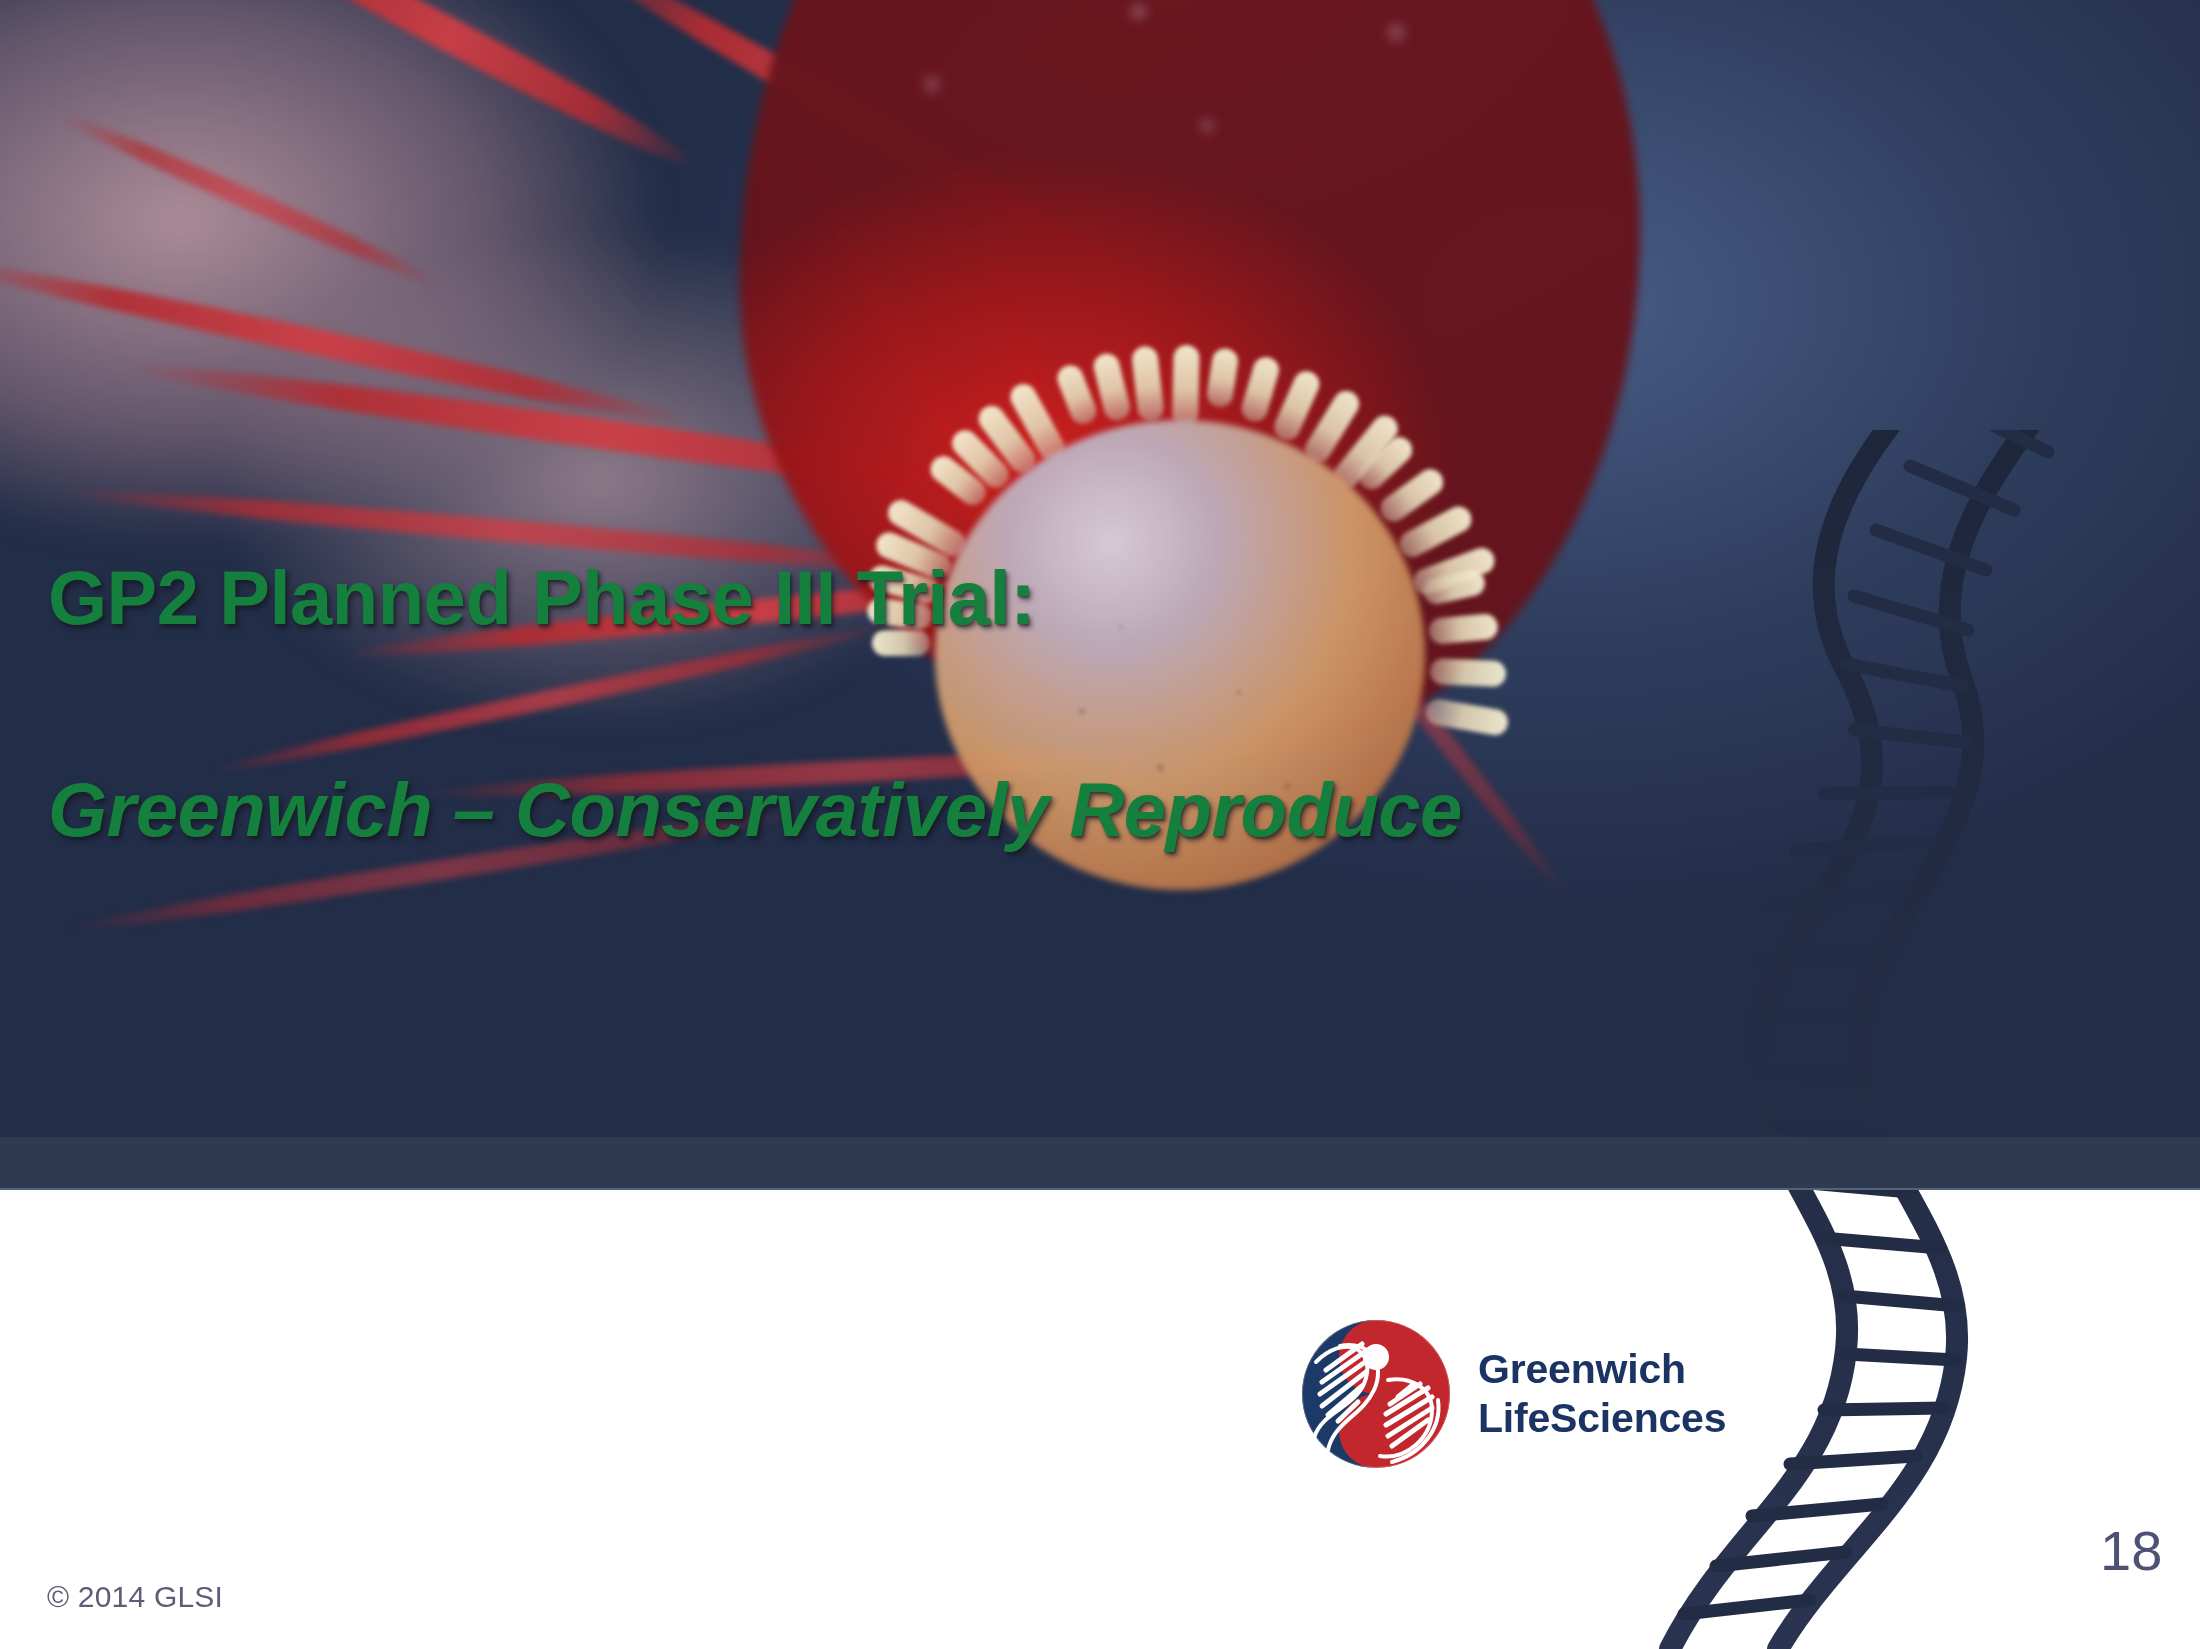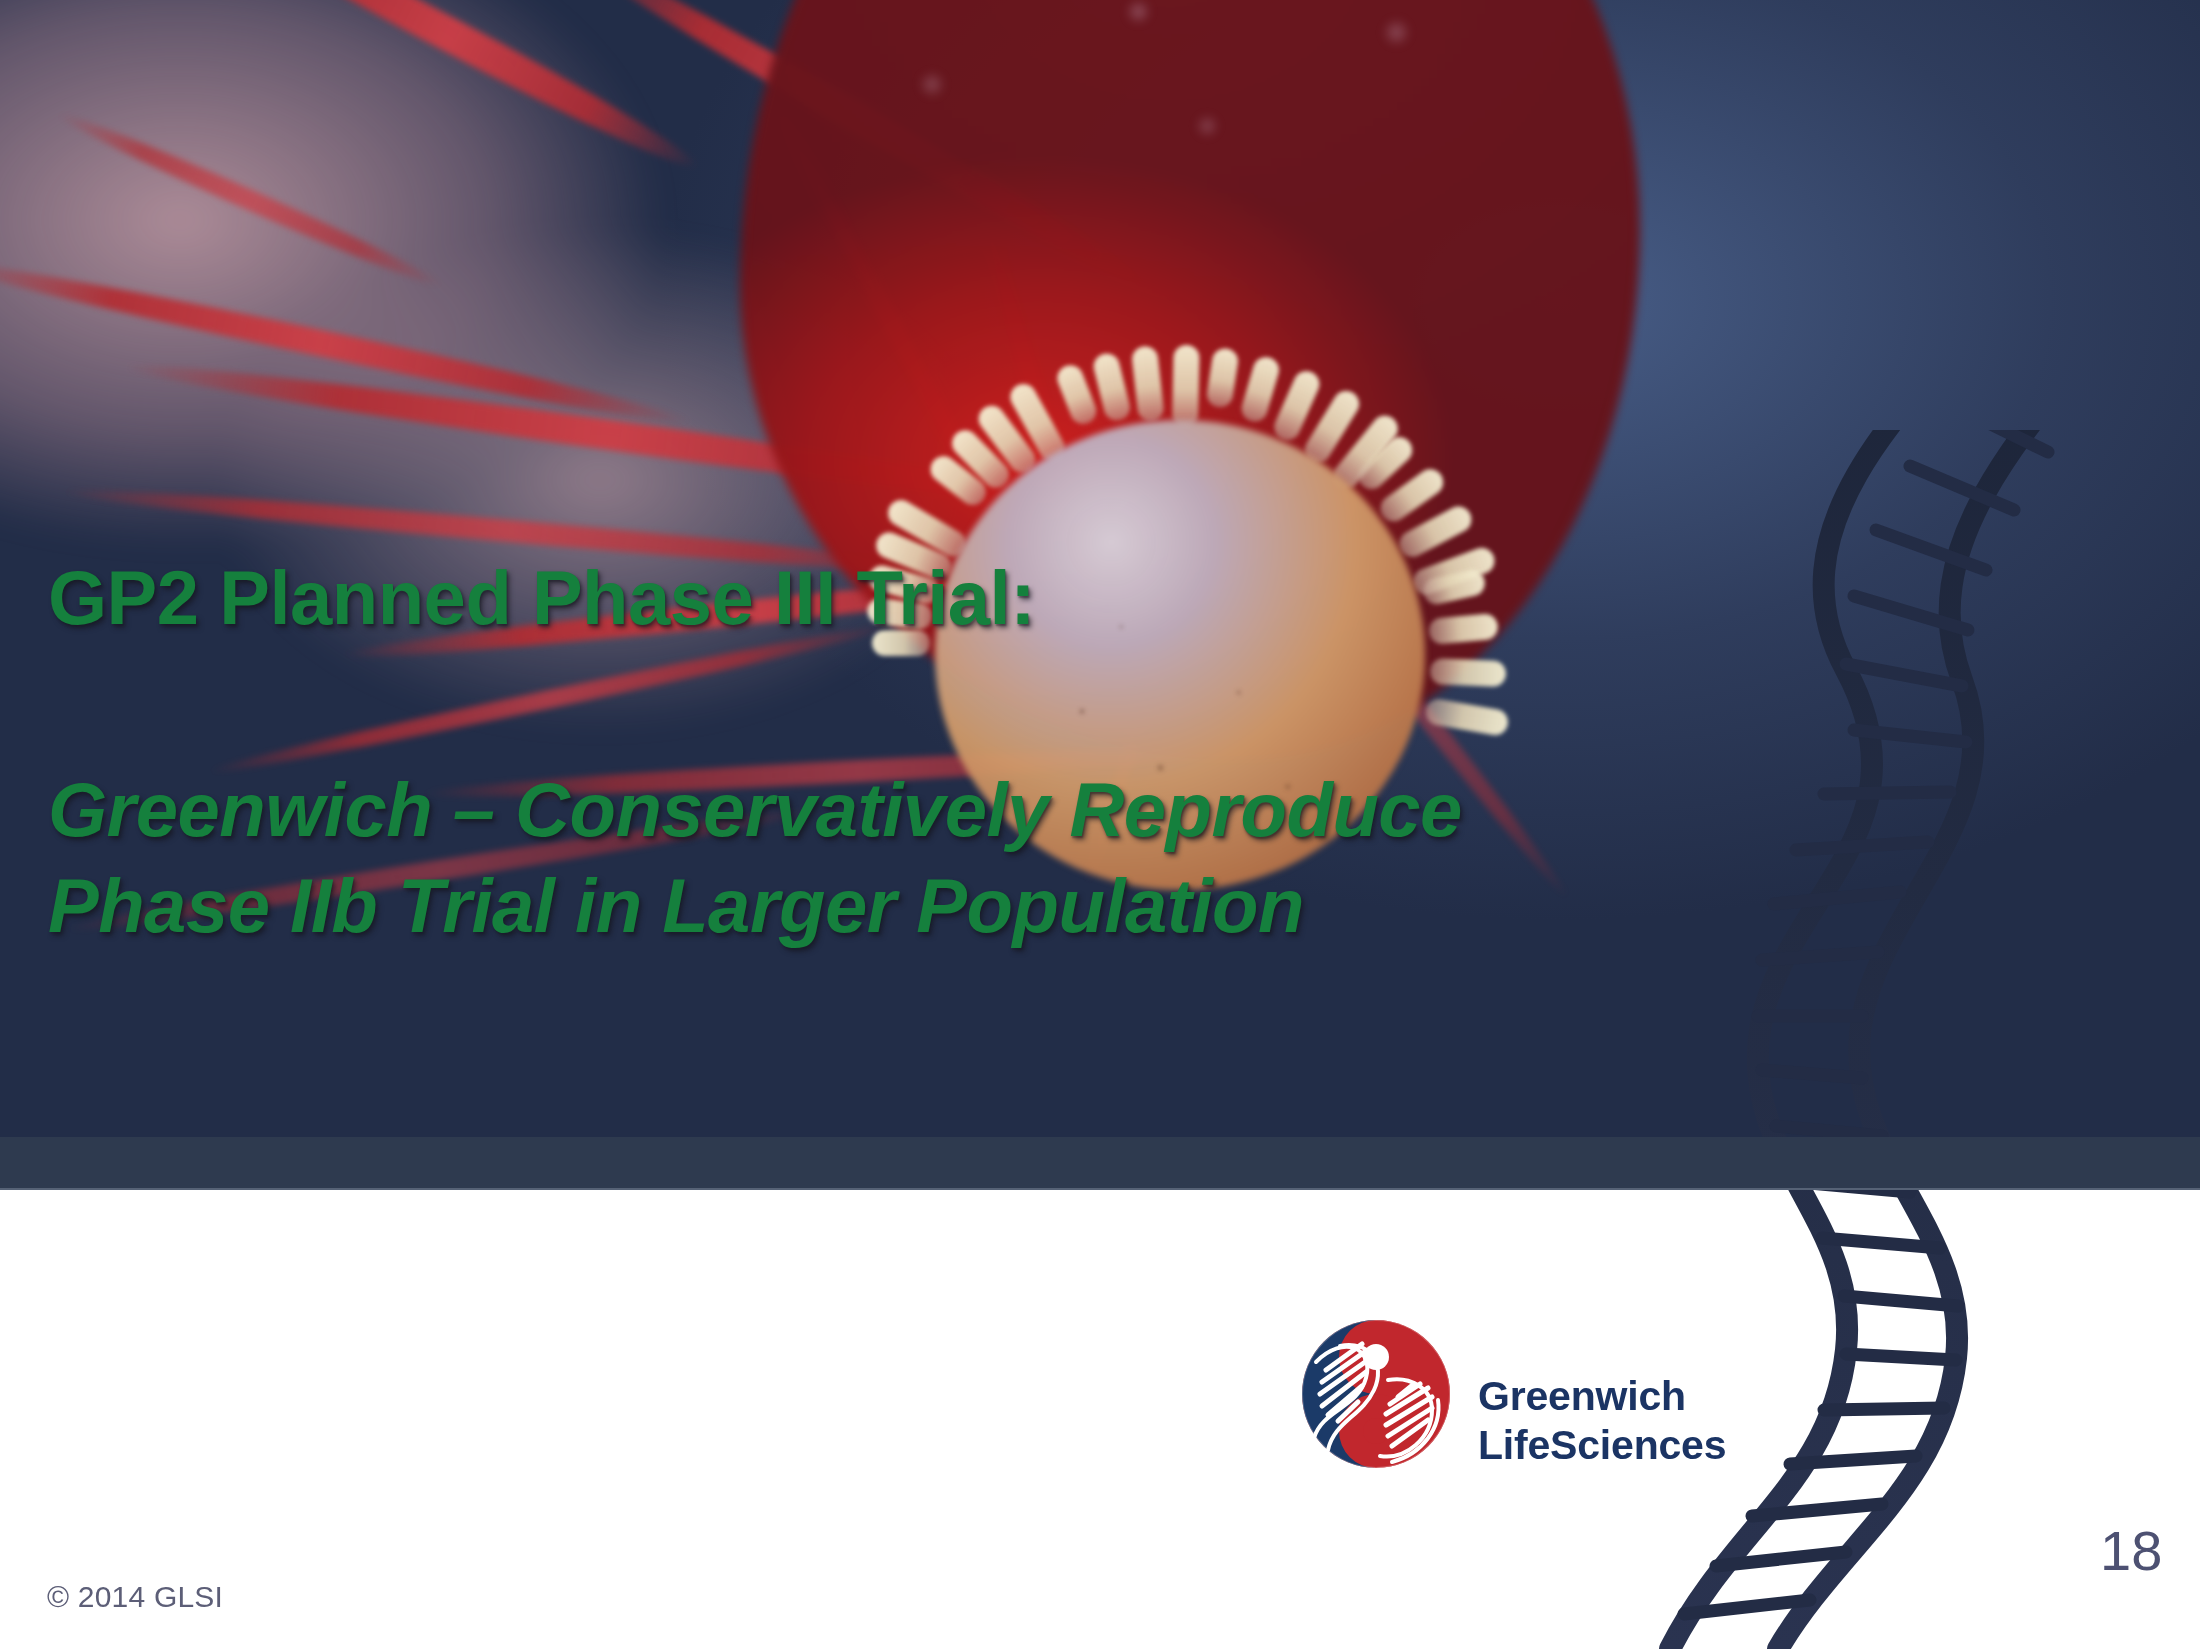--- a/index.html
+++ b/index.html
@@ -199,21 +199,21 @@
     font-style: italic;
     line-height: 96px;
   }
 
   
   #logo {
     position: absolute;
     left: 1300px;
     top: 1318px;
     display: flex;
-    align-items: flex-end;
+    align-items: center;
     gap: 26px;
   }
   #logo-mark { width: 152px; height: 152px; display: block; }
   #logo-text {
     font-size: 41px;
     font-weight: bold;
     line-height: 49px;
     color: #1b3464;
     letter-spacing: -0.2px;
   }
@@ -332,21 +332,20 @@
       <line x1="74" y1="1184" x2="200" y2="1170"></line>
     </g>
   </svg>
 
   <div id="band"></div>
 
   <div id="title-block">
     <div class="title-line" id="title-main">GP2 Planned Phase III Trial:</div>
     <div id="title-gap"></div>
     <div class="title-line" id="subtitle-1">Greenwich – Conservatively Reproduce</div>
-    <div class="title-line" id="subtitle-2">Phase IIb Trial in Larger Population</div>
   </div>
 
   <div id="logo">
     <svg id="logo-mark" viewBox="0 0 152 152">
       <circle cx="76" cy="76" r="74" fill="#c1272d"></circle>
       <path d="M76 2 A74 74 0 0 0 76 150 A37 37 0 0 1 76 76 A37 37 0 0 0 76 2 Z" fill="#1b3a68"></path>
       <path d="M76 150 A74 74 0 0 0 76 2 A37 37 0 0 0 76 76 A37 37 0 0 1 76 150 Z" fill="#c1272d"></path>
       <circle cx="76" cy="39" r="13" fill="#ffffff"></circle>
       <circle cx="76" cy="113" r="13" fill="#c1272d"></circle>
       <g stroke="#ffffff" stroke-width="5" stroke-linecap="round">

